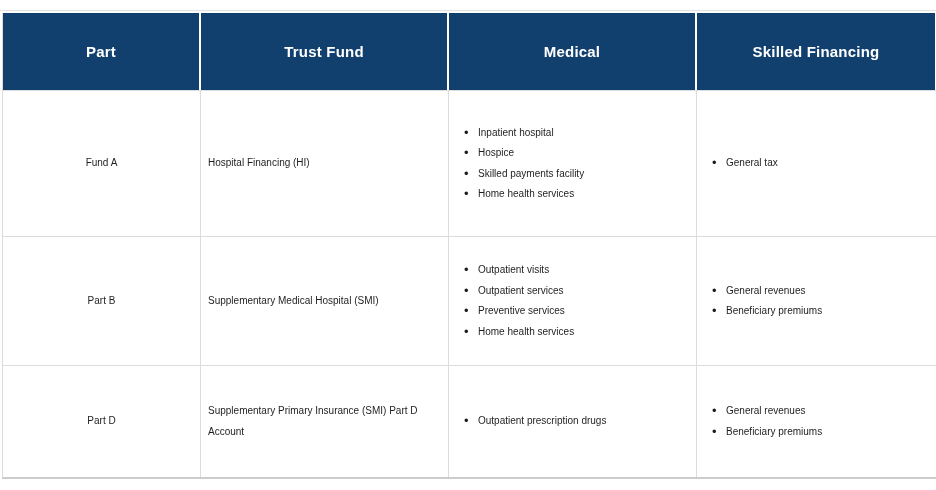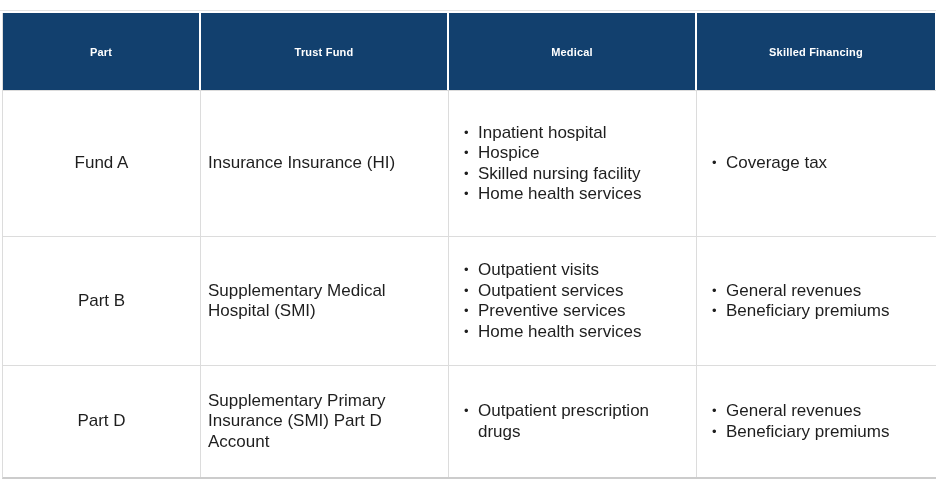--- a/index.html
+++ b/index.html
@@ -36,35 +36,35 @@
     width: 934px;
     display: grid;
     grid-template-columns: 198px 248px 248px 240px;
     grid-template-rows: 77px 146px 129px 112px;
     border-left: 1px solid var(--border);
     border-bottom: 2px solid var(--outer-border);
   }
   .th {
     background: var(--header-bg);
     color: var(--header-text);
-    font-size: 11px;
+    font-size: 15px;
     font-weight: 700;
     letter-spacing: 0.2px;
     display: flex;
     align-items: center;
     justify-content: center;
     border-right: 2px solid #ffffff;
   }
   .th:last-child { border-right: none; }
   .td {
     border-top: 1px solid var(--border);
     border-right: 1px solid var(--border);
     display: flex;
     align-items: center;
-    font-size: 17px;
+    font-size: 10px;
     line-height: 20.5px;
     background: #ffffff;
   }
   .td.last-col { border-right: none; }
   .td.part-cell { justify-content: center; text-align: center; }
   .td.trust-cell { padding: 8px 14px 8px 7px; }
   .td.list-cell { padding: 8px 10px 8px 15px; }
   ul.bullets { list-style: none; }
   ul.bullets li {
     position: relative;
@@ -85,32 +85,32 @@
   <div class="top-rule"></div>
 
   <div class="table">
 
     <div class="th">Part</div>
     <div class="th">Trust Fund</div>
     <div class="th">Medical</div>
     <div class="th">Skilled Financing</div>
 
     <div class="td part-cell">Fund A</div>
-    <div class="td trust-cell">Insurance Insurance (HI)</div>
+    <div class="td trust-cell">Hospital Financing (HI)</div>
     <div class="td list-cell">
       <ul class="bullets">
           <li>Inpatient hospital</li>
           <li>Hospice</li>
-          <li>Skilled nursing facility</li>
+          <li>Skilled payments facility</li>
           <li>Home health services</li>
         </ul>
     </div>
     <div class="td list-cell last-col">
       <ul class="bullets">
-          <li>Coverage tax</li>
+          <li>General tax</li>
         </ul>
     </div>
 
     <div class="td part-cell">Part B</div>
     <div class="td trust-cell">Supplementary Medical Hospital (SMI)</div>
     <div class="td list-cell">
       <ul class="bullets">
           <li>Outpatient visits</li>
           <li>Outpatient services</li>
           <li>Preventive services</li>

